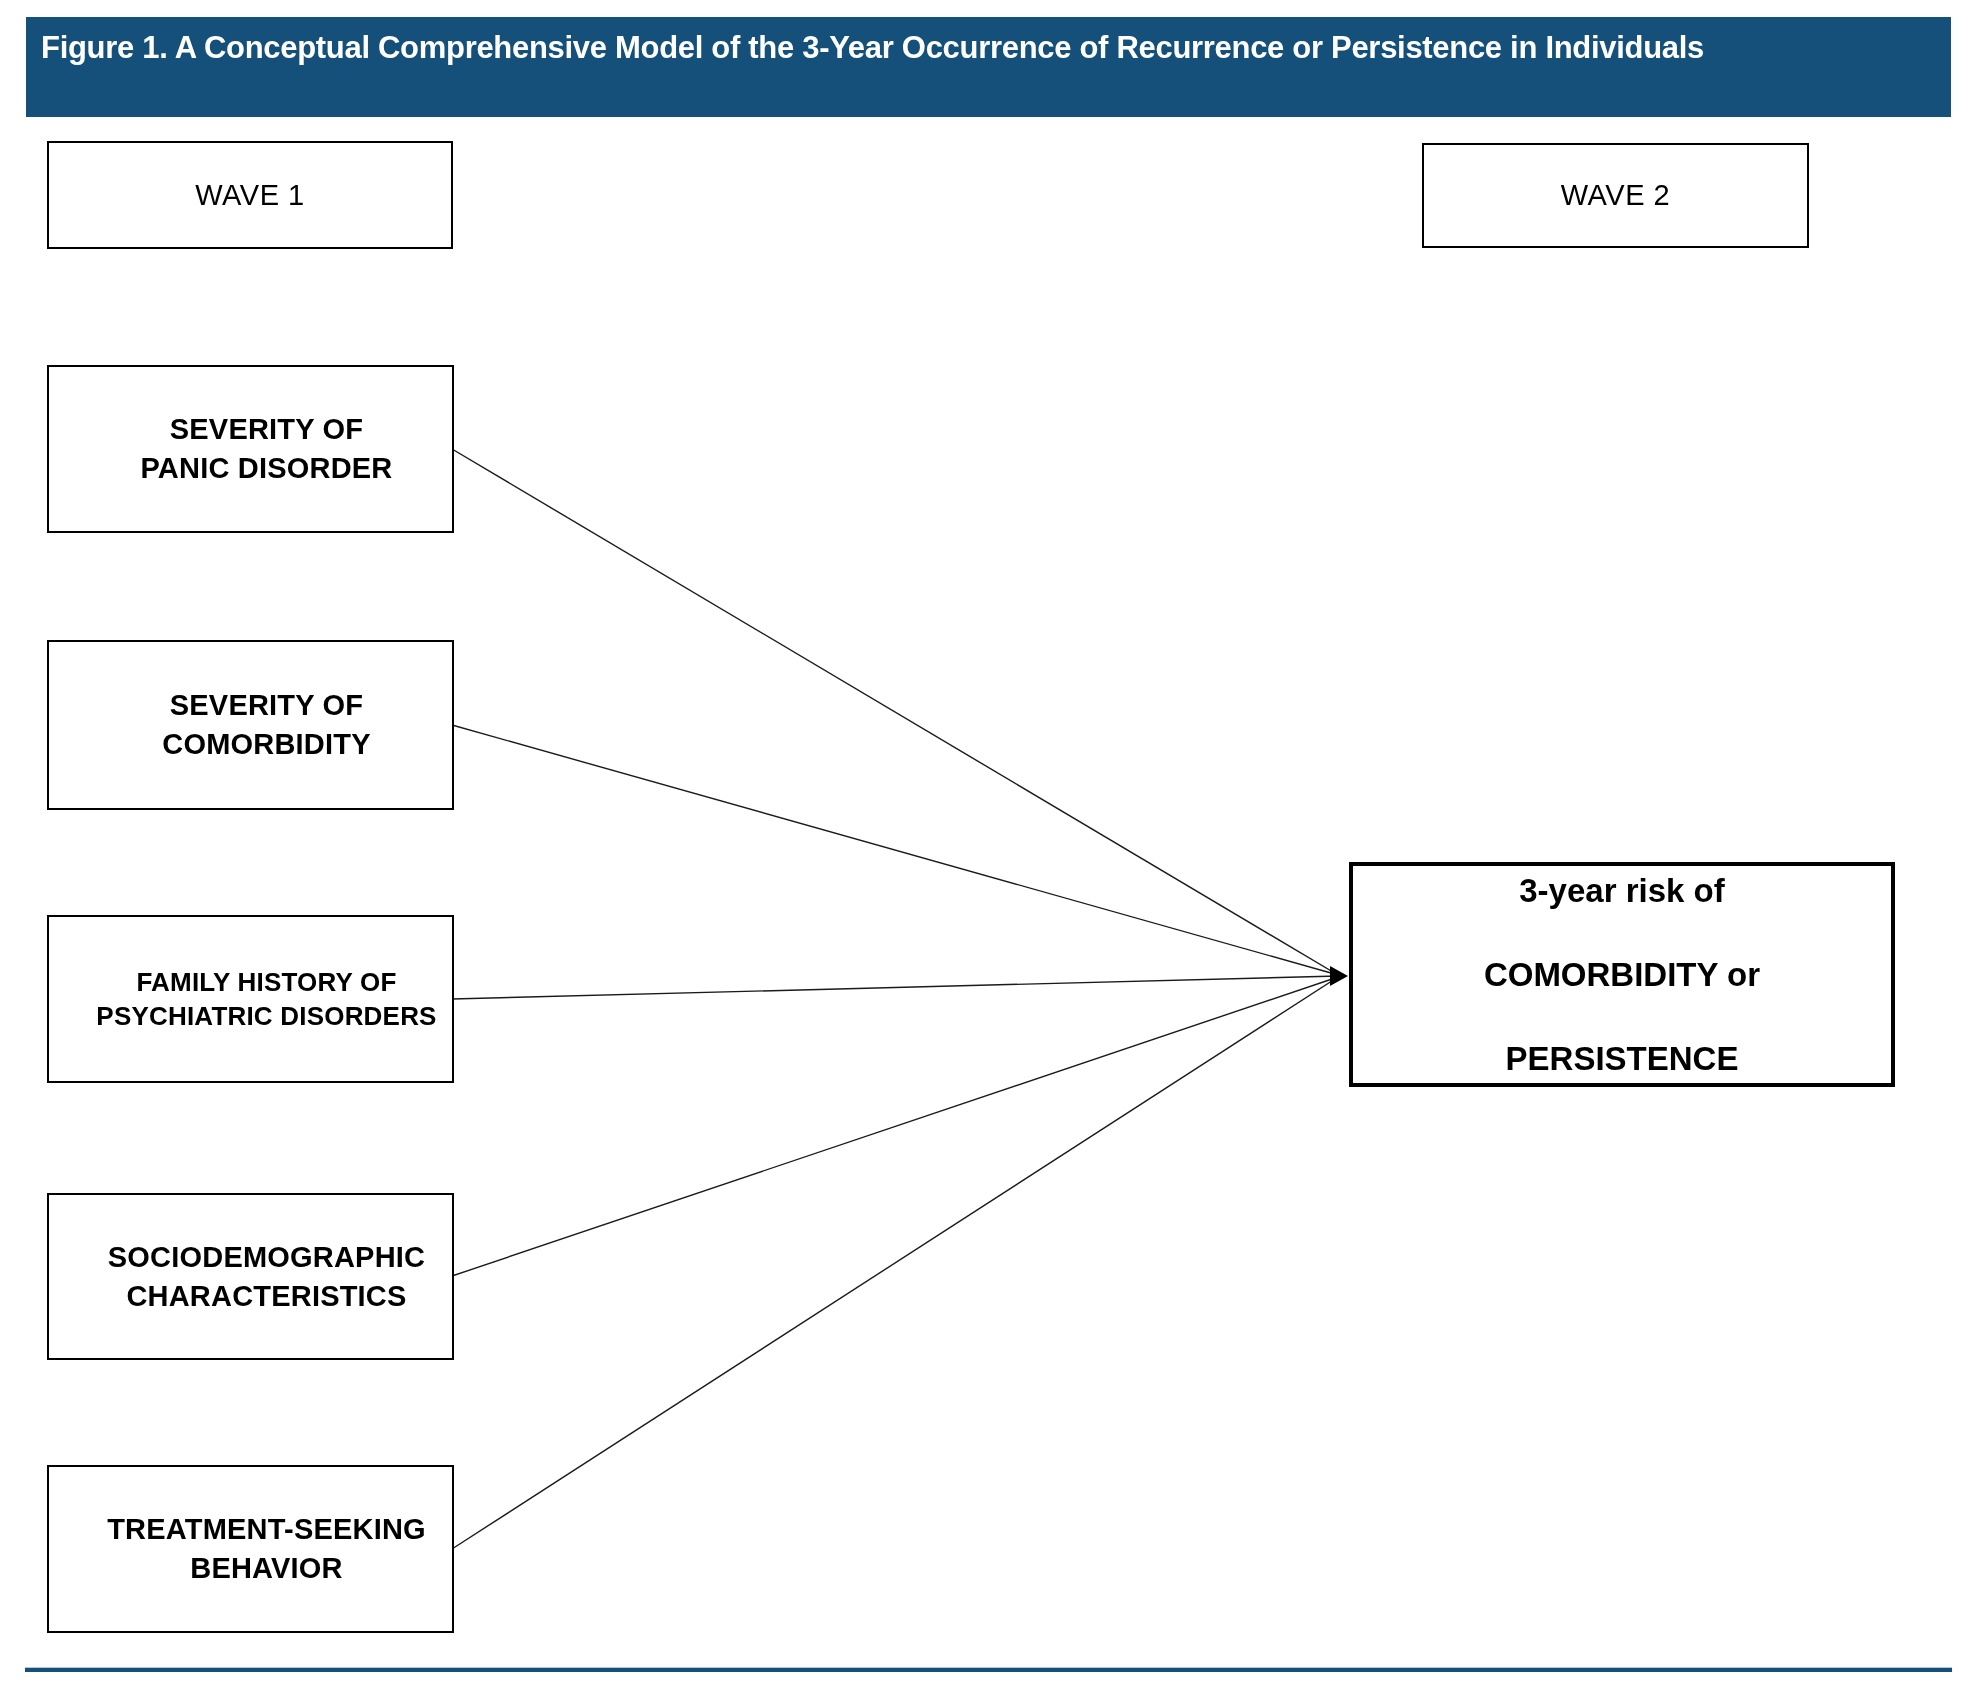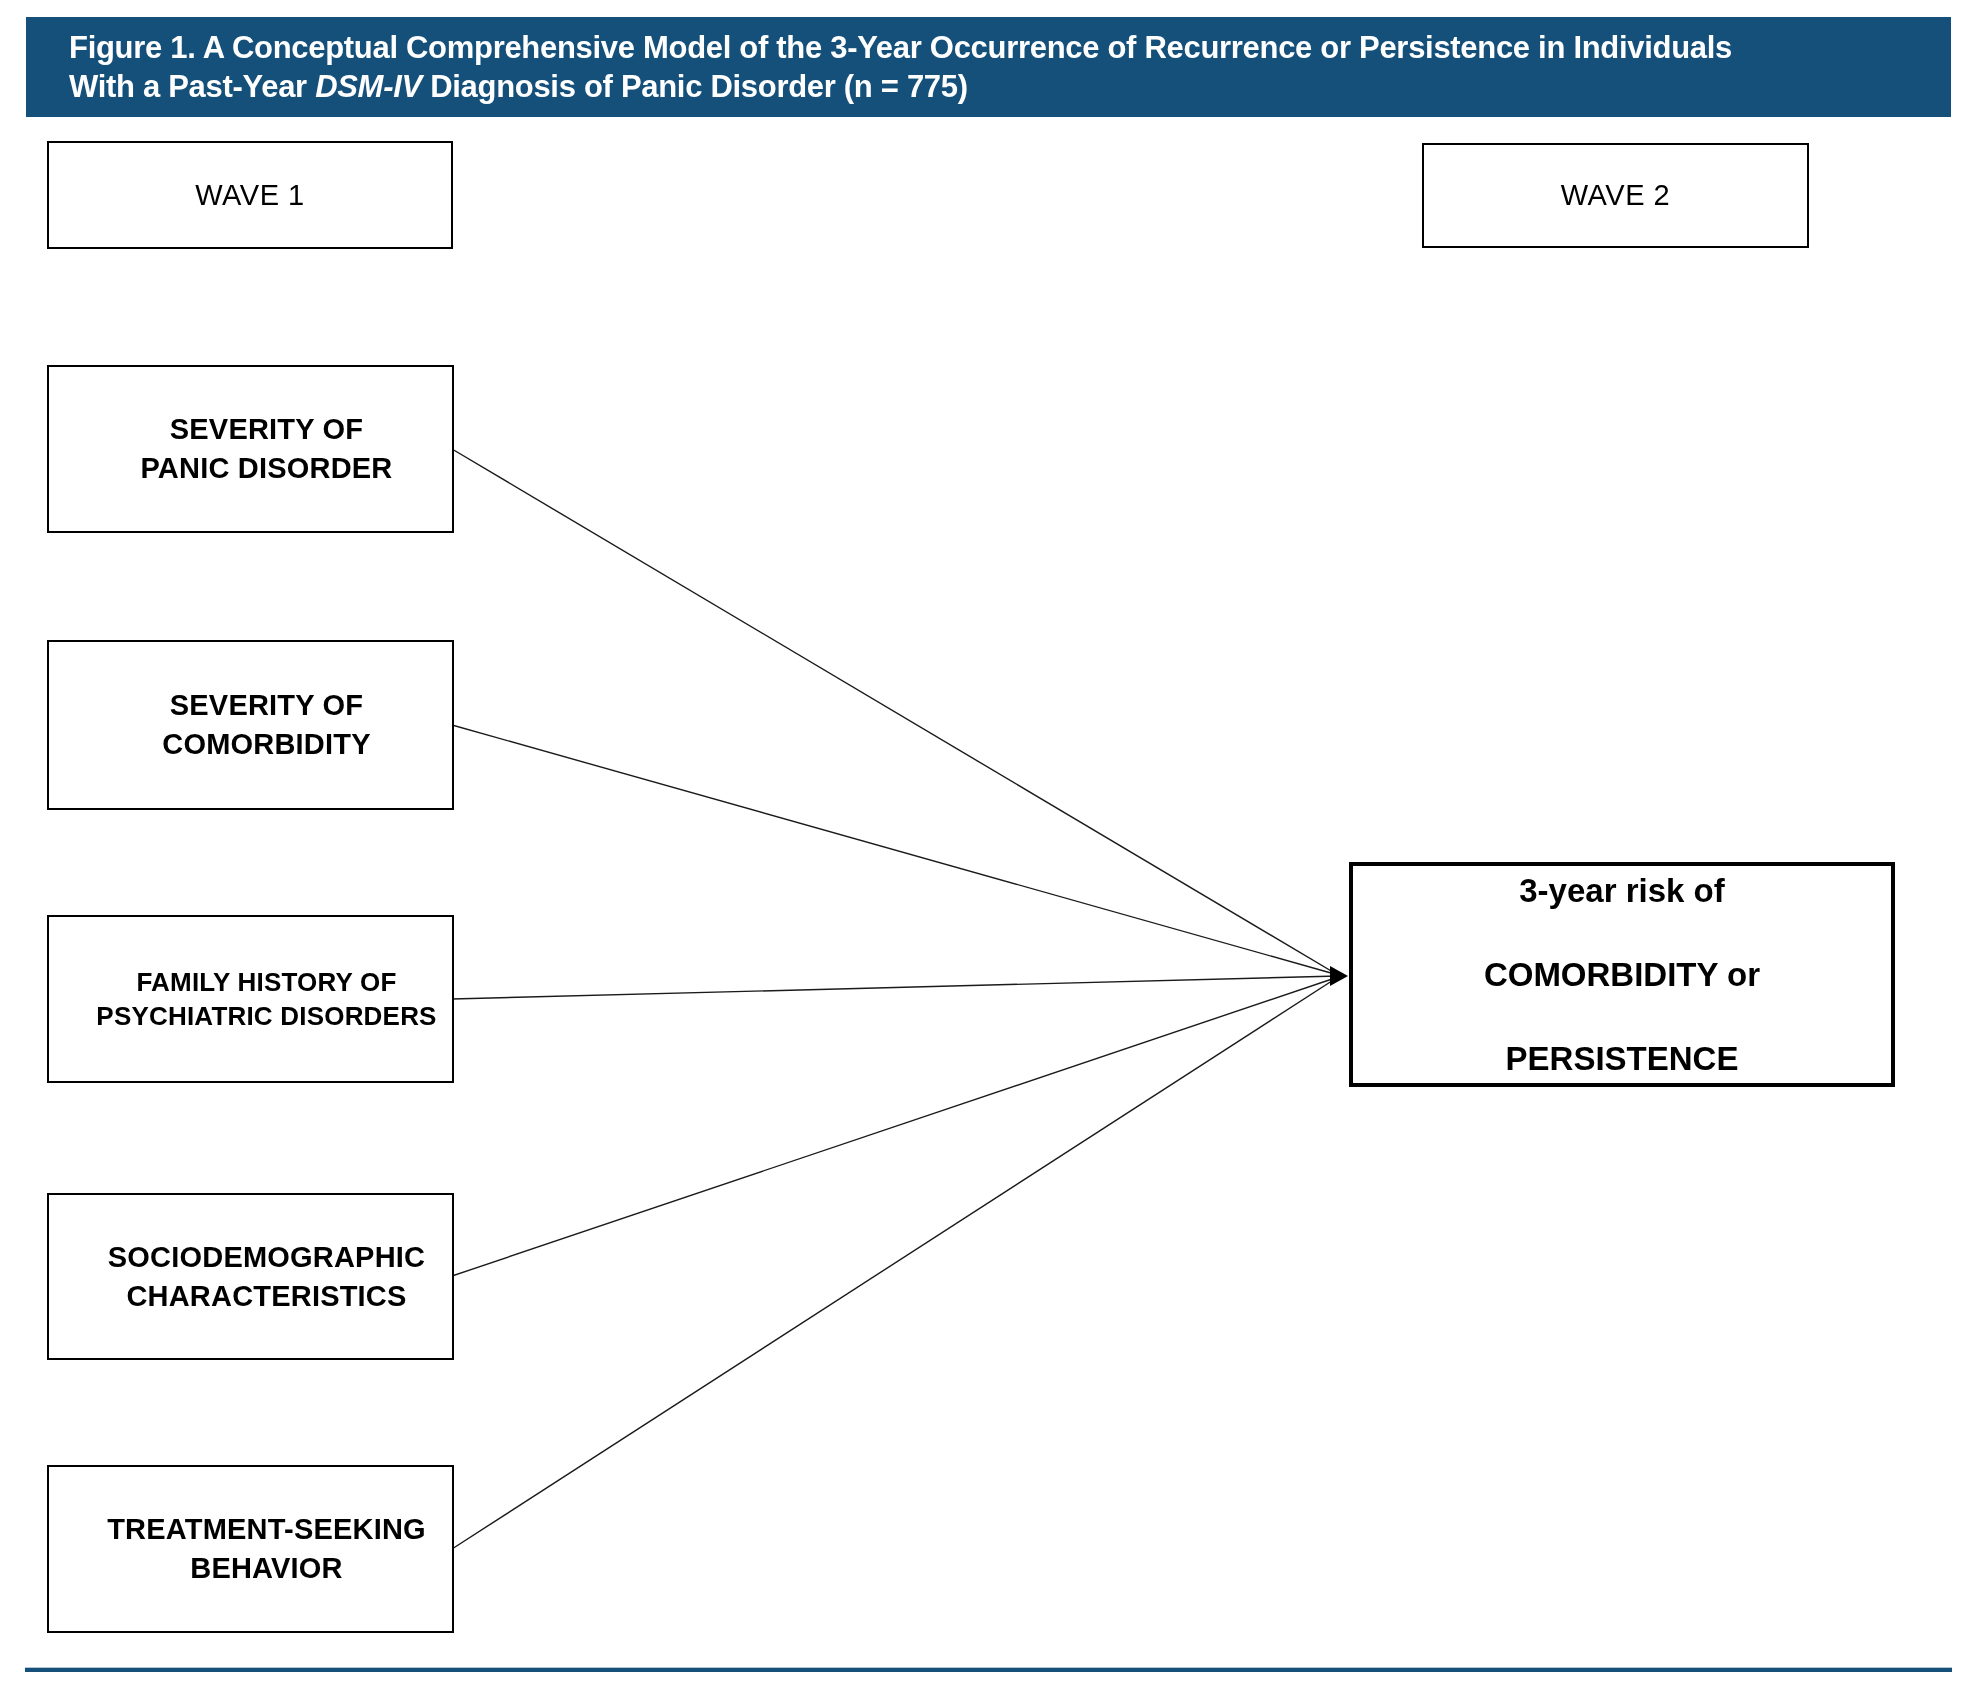--- a/index.html
+++ b/index.html
@@ -10,21 +10,20 @@
 
   
   .fig-header {
     position:absolute; left:26px; top:17px; width:1925px; height:100px;
     background:var(--header-bg,#14507A); color:#fff; box-sizing:border-box;
     padding:11px 0 0 15px;
   }
   .fig-header .t-line {
     font-weight:bold; font-size:31px; line-height:39px; letter-spacing:-0.3px;
     white-space:nowrap;
-    margin-left:28px;
   }
   .fig-header .t-italic { font-style:italic; }
 
   
   .node {
     position:absolute; box-sizing:border-box; background:#fff;
     border:2px solid #000;
     display:flex; flex-direction:column; align-items:center; justify-content:center;
     text-align:center; color:#000;
   }
@@ -50,21 +49,20 @@
     background:var(--divider,#14507A); border-top:1px solid #b5c6d4;
   }
 </style>
 </head>
 <body>
 
 <div class="page">
 
   <div class="fig-header">
     <div class="t-line">Figure 1. A Conceptual Comprehensive Model of the 3-Year Occurrence of Recurrence or Persistence in Individuals</div>
-    <div class="t-line"><span>With a Past-Year </span><span class="t-italic">DSM-IV</span><span> Diagnosis of Panic Disorder (n = 775)</span></div>
   </div>
 
   <svg class="connectors" width="1980" height="1700" viewBox="0 0 1980 1700">
     <line x1="452" y1="449" x2="1338" y2="975" stroke="#1a1a1a" stroke-width="1.4"></line>
     <line x1="452" y1="725" x2="1338" y2="975" stroke="#1a1a1a" stroke-width="1.4"></line>
     <line x1="452" y1="999" x2="1338" y2="976" stroke="#1a1a1a" stroke-width="1.4"></line>
     <line x1="452" y1="1276" x2="1338" y2="977" stroke="#1a1a1a" stroke-width="1.4"></line>
     <line x1="452" y1="1549" x2="1338" y2="977" stroke="#1a1a1a" stroke-width="1.4"></line>
     <polygon points="1348,976 1330,966 1330,986" fill="#000"></polygon>
   </svg>

